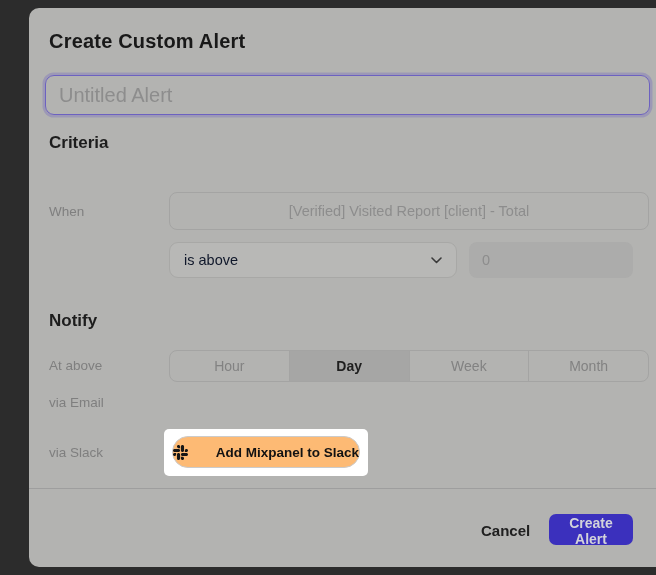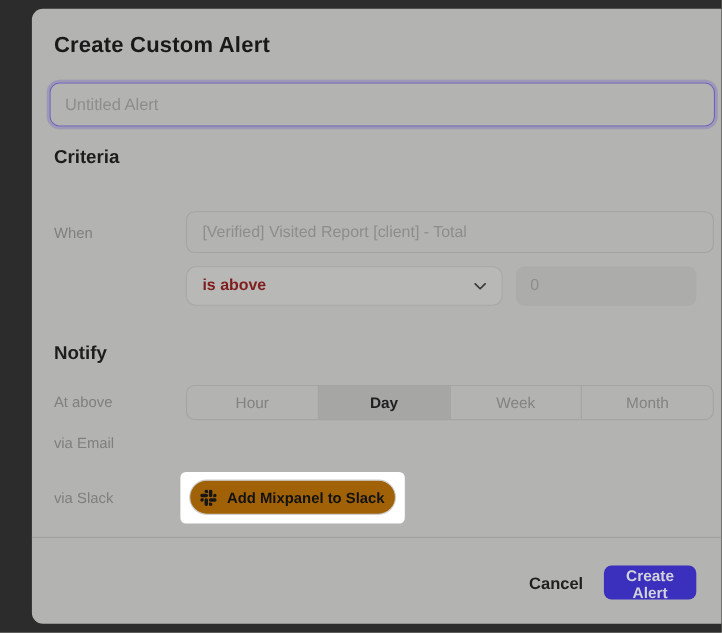--- a/index.html
+++ b/index.html
@@ -16,44 +16,44 @@
   }
   .dialog-title{
     position:absolute;left:20px;top:22px;
     font-size:20px;font-weight:700;color:#191919;letter-spacing:.2px;
   }
   .name-input{
     position:absolute;left:16px;top:67px;width:605px;height:40px;
     box-sizing:border-box;background:transparent;
     border:1.5px solid #6c61c0;border-radius:9px;
     box-shadow:0 0 0 2.5px rgba(128,120,188,.45);
-    padding:0 13px;font-size:15px;color:#3a3a3a;outline:none;
+    padding:0 13px;font-size:20px;color:#3a3a3a;outline:none;
     font-family:"Liberation Sans", sans-serif;
   }
   .name-input::placeholder{color:#8d8d8d;opacity:1;}
   .section-heading{
     position:absolute;left:20px;
     font-size:17px;font-weight:700;color:#1d1d1d;
   }
   .row-label{
     position:absolute;left:20px;
     font-size:13.5px;color:#7f7f7f;
   }
   .field{
     position:absolute;box-sizing:border-box;border-radius:8px;
     font-size:14.5px;display:flex;align-items:center;
   }
   .metric-field{
     left:140px;top:184px;width:480px;height:38px;
-    border:1px solid #a4a4a3;color:#8d8d8d;padding:0 14px;
+    border:1px solid #a4a4a3;color:#8d8d8d;padding:0 14px;justify-content:center;
   }
   .operator-select{
     left:140px;top:234px;width:288px;height:36px;
     background:#b8b8b6;border:1px solid #a8a8a6;border-radius:9px;
-    color:#7f1d1d;font-weight:700;padding:0 14px;cursor:pointer;
+    color:#0f172a;font-weight:400;padding:0 14px;cursor:pointer;
     justify-content:space-between;
   }
   .threshold-field{
     left:440px;top:234px;width:164px;height:36px;
     background:#acacab;color:#8d8d8d;padding:0 13px;
   }
   .segmented{
     position:absolute;left:140px;top:342px;width:480px;height:32px;
     box-sizing:border-box;border:1px solid #a4a4a3;border-radius:8px;
     display:flex;overflow:hidden;
@@ -80,22 +80,22 @@
   .chip-domain{font-size:13px;font-weight:600;color:#585858;}
   .chip-remove{
     font-size:14px;color:#6f6f6f;margin-left:7px;cursor:pointer;line-height:1;
   }
   .spotlight{
     position:absolute;left:135px;top:421px;width:204px;height:47px;
     background:#ffffff;border-radius:5px;
   }
   .slack-button{
     position:absolute;left:8px;top:7px;width:188px;height:32px;
-    box-sizing:border-box;background:#a16207;border:1px solid #cbcbcb;
-    border-radius:16px;display:flex;align-items:center;justify-content:center;
+    box-sizing:border-box;background:#fdba74;border:1px solid #cbcbcb;
+    border-radius:16px;display:flex;align-items:center;justify-content:space-between;
     gap:9px;cursor:pointer;
   }
   .slack-button-label{font-size:13.5px;font-weight:700;color:#121212;}
   .footer-divider{
     position:absolute;left:0;right:0;top:480px;height:1px;background:#9e9e9e;
   }
   .cancel-button{
     position:absolute;left:444px;top:510px;height:24px;
     background:none;border:none;padding:0 8px;
     font-size:15px;font-weight:600;color:#202020;cursor:pointer;

